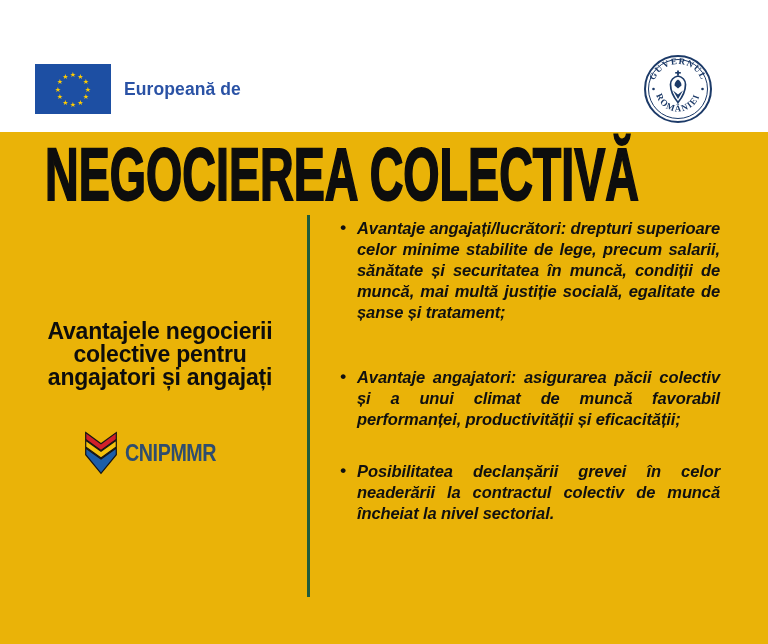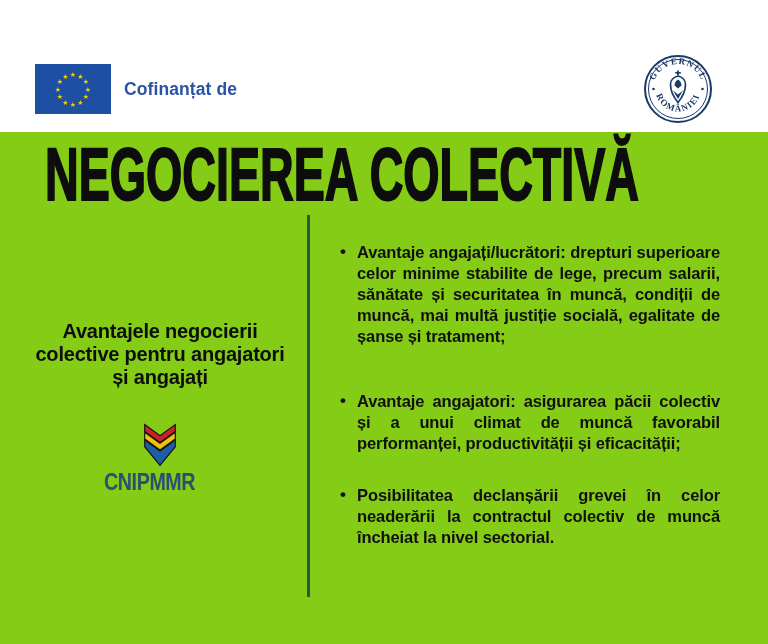--- a/index.html
+++ b/index.html
@@ -11,46 +11,46 @@
   
   .header { position: relative; width: 768px; height: 132px; background: #ffffff; }
 
   .eu-logo { position: absolute; left: 35px; top: 64px; display: flex; align-items: center; gap: 13px; }
   .eu-flag { display: block; }
   .eu-text { color: #2a52a5; font-weight: 700; font-size: 17.5px; line-height: 1.28; letter-spacing: 0.1px; }
 
   .gov-seal { position: absolute; right: 56px; top: 55px; }
 
   
-  .main { position: relative; width: 768px; height: 512px; background: #84cc16; overflow: hidden; }
+  .main { position: relative; width: 768px; height: 512px; background: #eab308; overflow: hidden; }
 
   .title {
     position: absolute; left: 45px; top: 6px;
     font-size: 74px; line-height: 1; font-weight: 700;
     color: #0d0d0d; -webkit-text-stroke: 2px #0d0d0d;
     white-space: nowrap; letter-spacing: 0px;
     transform: scaleX(0.63); transform-origin: left top;
   }
 
   .divider { position: absolute; left: 307px; top: 83px; width: 3px; height: 382px; background: #1f5c3c; }
 
   .left-heading {
     position: absolute; left: 28px; top: 188px; width: 264px;
-    text-align: center; font-size: 20px; font-weight: 700;
+    text-align: center; font-size: 23px; font-weight: 700;
     line-height: 23px; color: #0d0d0d; letter-spacing: -0.2px;
   }
 
-  .cnipmmr { position: absolute; left: 18px; top: 290px; width: 284px;
-    display: flex; justify-content: center; align-items: center; gap: 0; flex-direction: column; }
+  .cnipmmr { position: absolute; left: 18px; top: 298px; width: 284px;
+    display: flex; justify-content: center; align-items: center; gap: 7px; }
   .cnipmmr-text {
     color: #2f4d6e; font-weight: 700; font-size: 24px; letter-spacing: -0.5px;
     transform: scaleX(0.82); transform-origin: left center; white-space: nowrap;
   }
 
-  .bullets { position: absolute; left: 338px; top: 110px; width: 382px; list-style: none; }
+  .bullets { position: absolute; left: 338px; top: 86px; width: 382px; list-style: none; font-style: italic; }
   .bullets li {
     position: relative; padding-left: 19px; margin-bottom: 31px;
     font-size: 16.5px; font-weight: 700; line-height: 21px;
     color: #101010; text-align: justify; letter-spacing: -0.1px;
   }
   .bullets li:first-child { margin-bottom: 44px; }
   .bullets li::before { content: "•"; position: absolute; left: 2px; top: -1px; font-size: 17px; }
 </style>
 </head>
 <body>
@@ -71,21 +71,21 @@
           <text x="45.5" y="40.5">★</text>
           <text x="38" y="42.5">★</text>
           <text x="30.5" y="40.5">★</text>
           <text x="25" y="35">★</text>
           <text x="23" y="27.5">★</text>
           <text x="25" y="20">★</text>
           <text x="30.5" y="14.5">★</text>
         </g>
       </svg>
       <div class="eu-text">
-        <div>Cofinanțat de</div>
+        <div>Europeană de</div>
       </div>
     </div>
 
     <svg class="gov-seal" width="68" height="68" viewBox="0 0 68 68" xmlns="http://www.w3.org/2000/svg">
       <defs>
         <path id="arcTop" d="M 9,34 A 25,25 0 0 1 59,34"></path>
         <path id="arcBot" d="M 11.5,34 A 22.5,22.5 0 0 0 56.5,34"></path>
       </defs>
       <circle cx="34" cy="34" r="33" fill="#ffffff" stroke="#1c3a68" stroke-width="2"></circle>
       <circle cx="34" cy="34" r="29.5" fill="none" stroke="#1c3a68" stroke-width="1"></circle>

